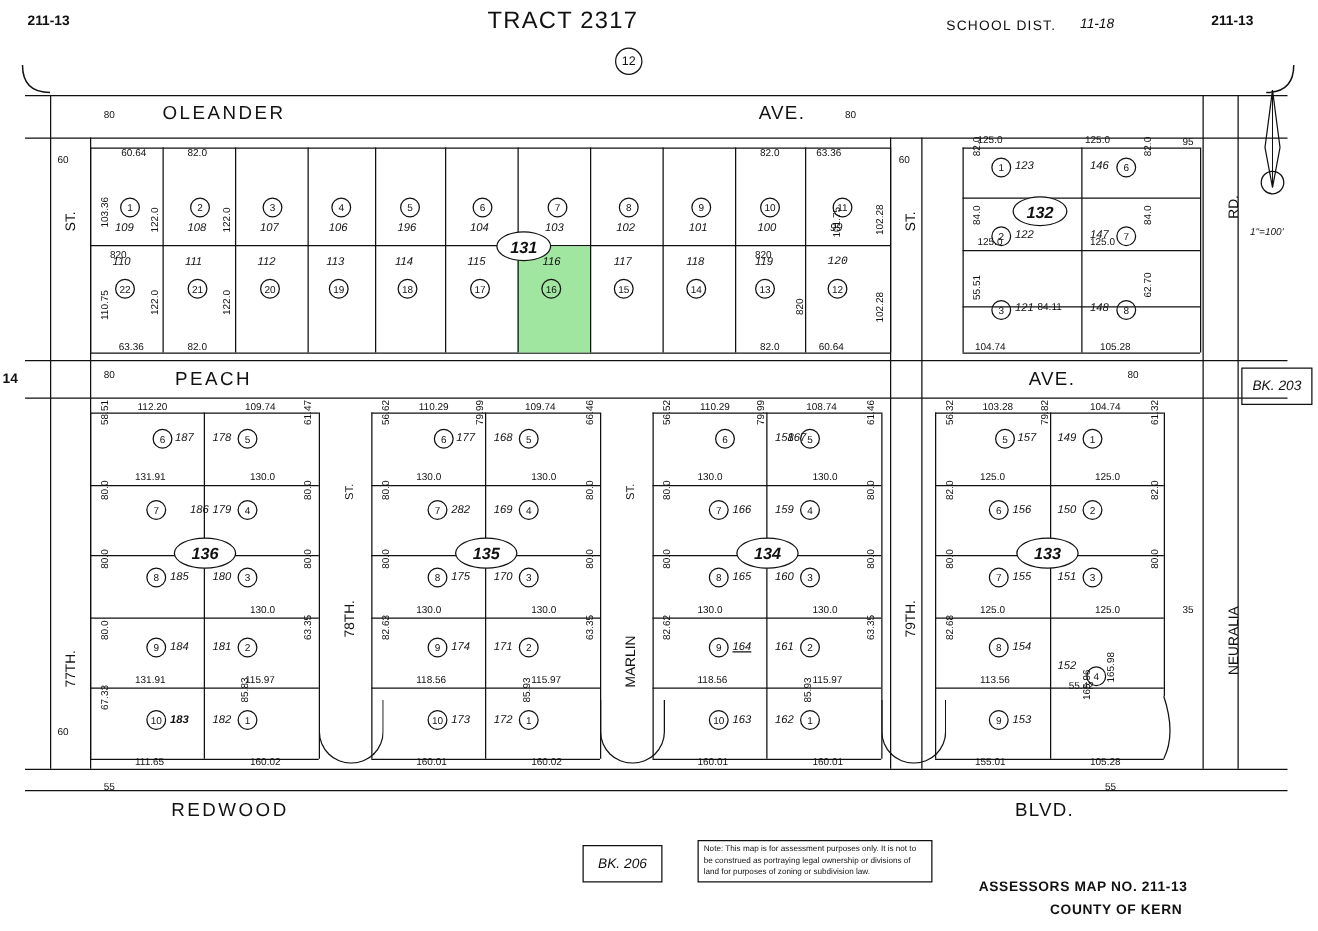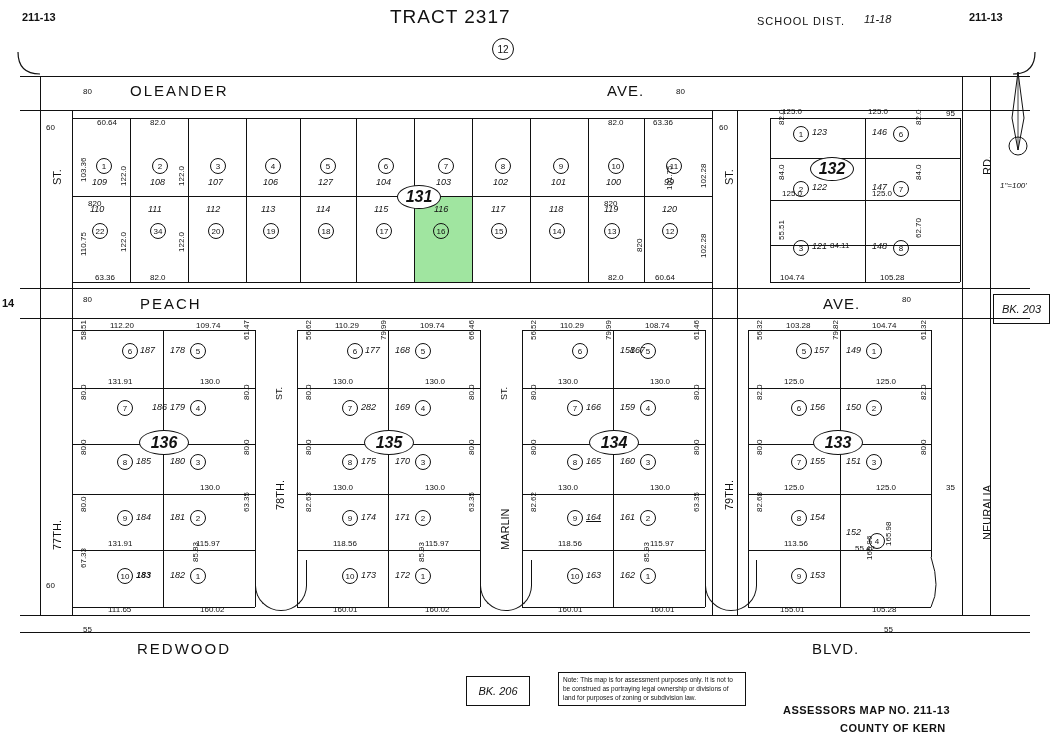--- a/index.html
+++ b/index.html
@@ -16,21 +16,21 @@
   .bold{font-weight:bold;}
   .italic{font-style:italic;}
   .rot{transform:rotate(-90deg);transform-origin:left top;}
   .hl{position:absolute;height:1px;background:#111;}
   .vl{position:absolute;width:1px;background:#111;}
   .circ{position:absolute;border:1px solid #111;border-radius:50%;
         display:flex;align-items:center;justify-content:center;font-size:8px;}
   .circ.lot{width:14px;height:14px;}
   .oval{position:absolute;border:1.5px solid #111;border-radius:50%;
         display:flex;align-items:center;justify-content:center;
-        font-size:16px;font-style:italic;font-weight:bold;}
+        font-size:13px;font-style:italic;font-weight:bold;}
   .green{position:absolute;background:#8fe08f;opacity:.85;}
   .note{position:absolute;border:1px solid #111;font-size:6.5px;
         line-height:1.35;padding:3px 4px;width:178px;}
   .bkbox{position:absolute;border:1px solid #111;font-size:11px;
          display:flex;align-items:center;justify-content:center;font-style:italic;}
   .cul{position:absolute;border:1px solid #111;border-top:none;
        border-radius:0 0 50% 50%;}
   svg{position:absolute;left:0;top:0;overflow:visible;}
 </style>
 </head>
@@ -138,45 +138,45 @@
       <span>10</span>
     </div>
   <div class="circ lot" style="left:666px;top:158px;">
       <span>11</span>
     </div>
 
   <div class="t s italic" style="left:92px;top:178px;">109</div>
   <div class="t s italic" style="left:150px;top:178px;">108</div>
   <div class="t s italic" style="left:208px;top:178px;">107</div>
   <div class="t s italic" style="left:263px;top:178px;">106</div>
-  <div class="t s italic" style="left:318px;top:178px;">127</div>
+  <div class="t s italic" style="left:318px;top:178px;">196</div>
   <div class="t s italic" style="left:376px;top:178px;">104</div>
   <div class="t s italic" style="left:436px;top:178px;">103</div>
   <div class="t s italic" style="left:493px;top:178px;">102</div>
   <div class="t s italic" style="left:551px;top:178px;">101</div>
   <div class="t s italic" style="left:606px;top:178px;">100</div>
   <div class="t s italic" style="left:664px;top:178px;">99</div>
 
   <div class="t s italic" style="left:90px;top:205px;">110</div>
   <div class="t s italic" style="left:148px;top:205px;">111</div>
   <div class="t s italic" style="left:206px;top:205px;">112</div>
   <div class="t s italic" style="left:261px;top:205px;">113</div>
   <div class="t s italic" style="left:316px;top:205px;">114</div>
   <div class="t s italic" style="left:374px;top:205px;">115</div>
   <div class="t s italic" style="left:434px;top:205px;">116</div>
   <div class="t s italic" style="left:491px;top:205px;">117</div>
   <div class="t s italic" style="left:549px;top:205px;">118</div>
   <div class="t s italic" style="left:604px;top:205px;">119</div>
-  <div class="t s italic" style="left:662px;top:205px;">120</div>
+  <div class="t s italic" style="left:662px;top:205px;font-family:Liberation Mono, monospace;">120</div>
 
   <div class="circ lot" style="left:92px;top:223px;">
       <span>22</span>
     </div>
   <div class="circ lot" style="left:150px;top:223px;">
-      <span>34</span>
+      <span>21</span>
     </div>
   <div class="circ lot" style="left:208px;top:223px;">
       <span>20</span>
     </div>
   <div class="circ lot" style="left:263px;top:223px;">
       <span>19</span>
     </div>
   <div class="circ lot" style="left:318px;top:223px;">
       <span>18</span>
     </div>

